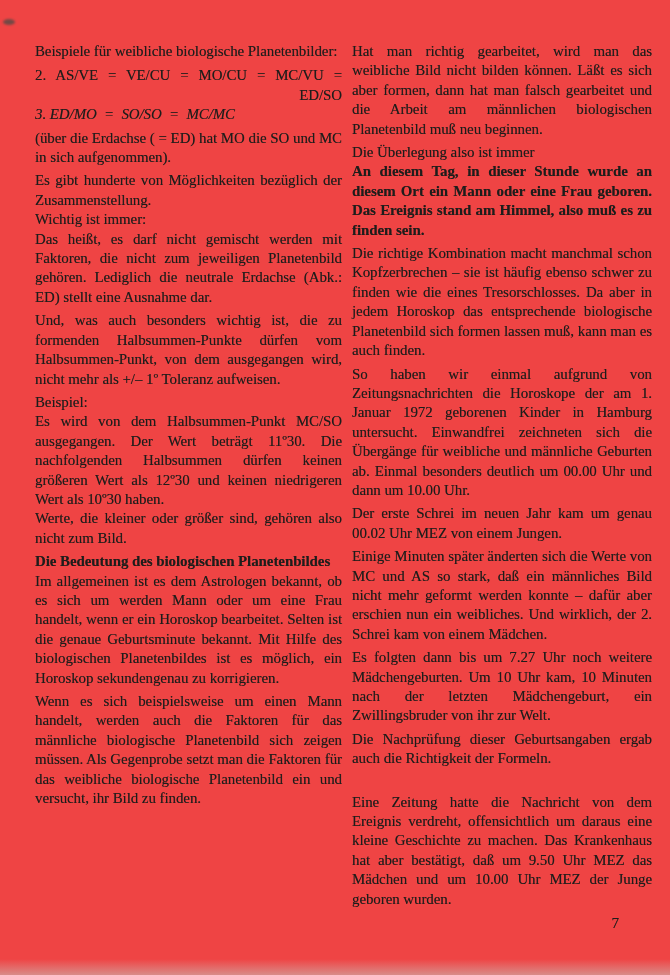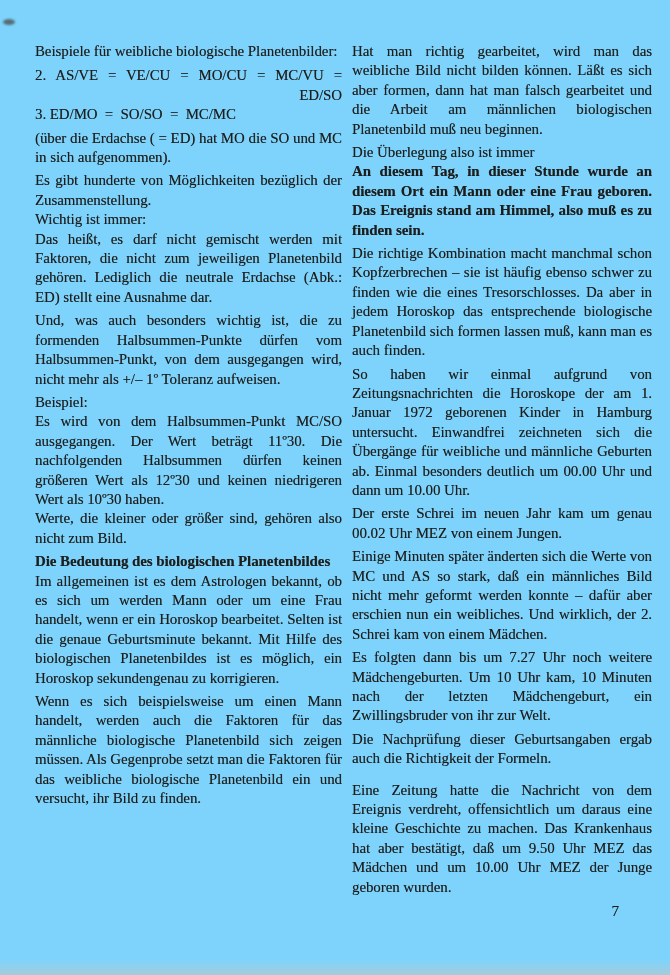--- a/index.html
+++ b/index.html
@@ -4,21 +4,21 @@
 <style>
   html, body {
     margin: 0;
     padding: 0;
     background: #fcfcfa;
   }
   .page {
     position: relative;
     width: 670px;
     height: 975px;
-    background: #7dd3fc;
+    background: #ef4444;
     overflow: hidden;
     font-family: "Liberation Serif", serif;
     color: #1d1d1b;
   }
   .columns {
     display: flex;
     padding: 42px 18px 0 35px;
     gap: 10px;
   }
   .col { box-sizing: border-box; }
@@ -27,26 +27,26 @@
   p {
     margin: 0;
     font-size: 14.8px;
     line-height: 19.4px;
     text-align: justify;
     hyphens: auto;
     -webkit-hyphens: auto;
     text-shadow: 0.25px 0 0 rgba(29,29,27,.55);
   }
   .gap     { margin-top: 4px; }
-  .big-gap { margin-top: 12px; }
+  .big-gap { margin-top: 24px; }
   .bold    { font-weight: bold; }
   .formula-list { margin-top: 5px; }
   .formula.fill  { text-align: justify; text-align-last: justify; }
   .formula.right-align { text-align: left; text-align-last: right; }
-  .formula.spread { white-space: pre-wrap; text-align: center; text-align-last: left; }
+  .formula.spread { white-space: pre-wrap; text-align: center; text-align-last: left; font-style: italic; }
   .page-number {
     text-align: right;
     text-align-last: right;
     padding-right: 33px;
     margin-top: 5px;
     font-size: 15px;
   }
   
   .speck-top-left {
     position: absolute;

